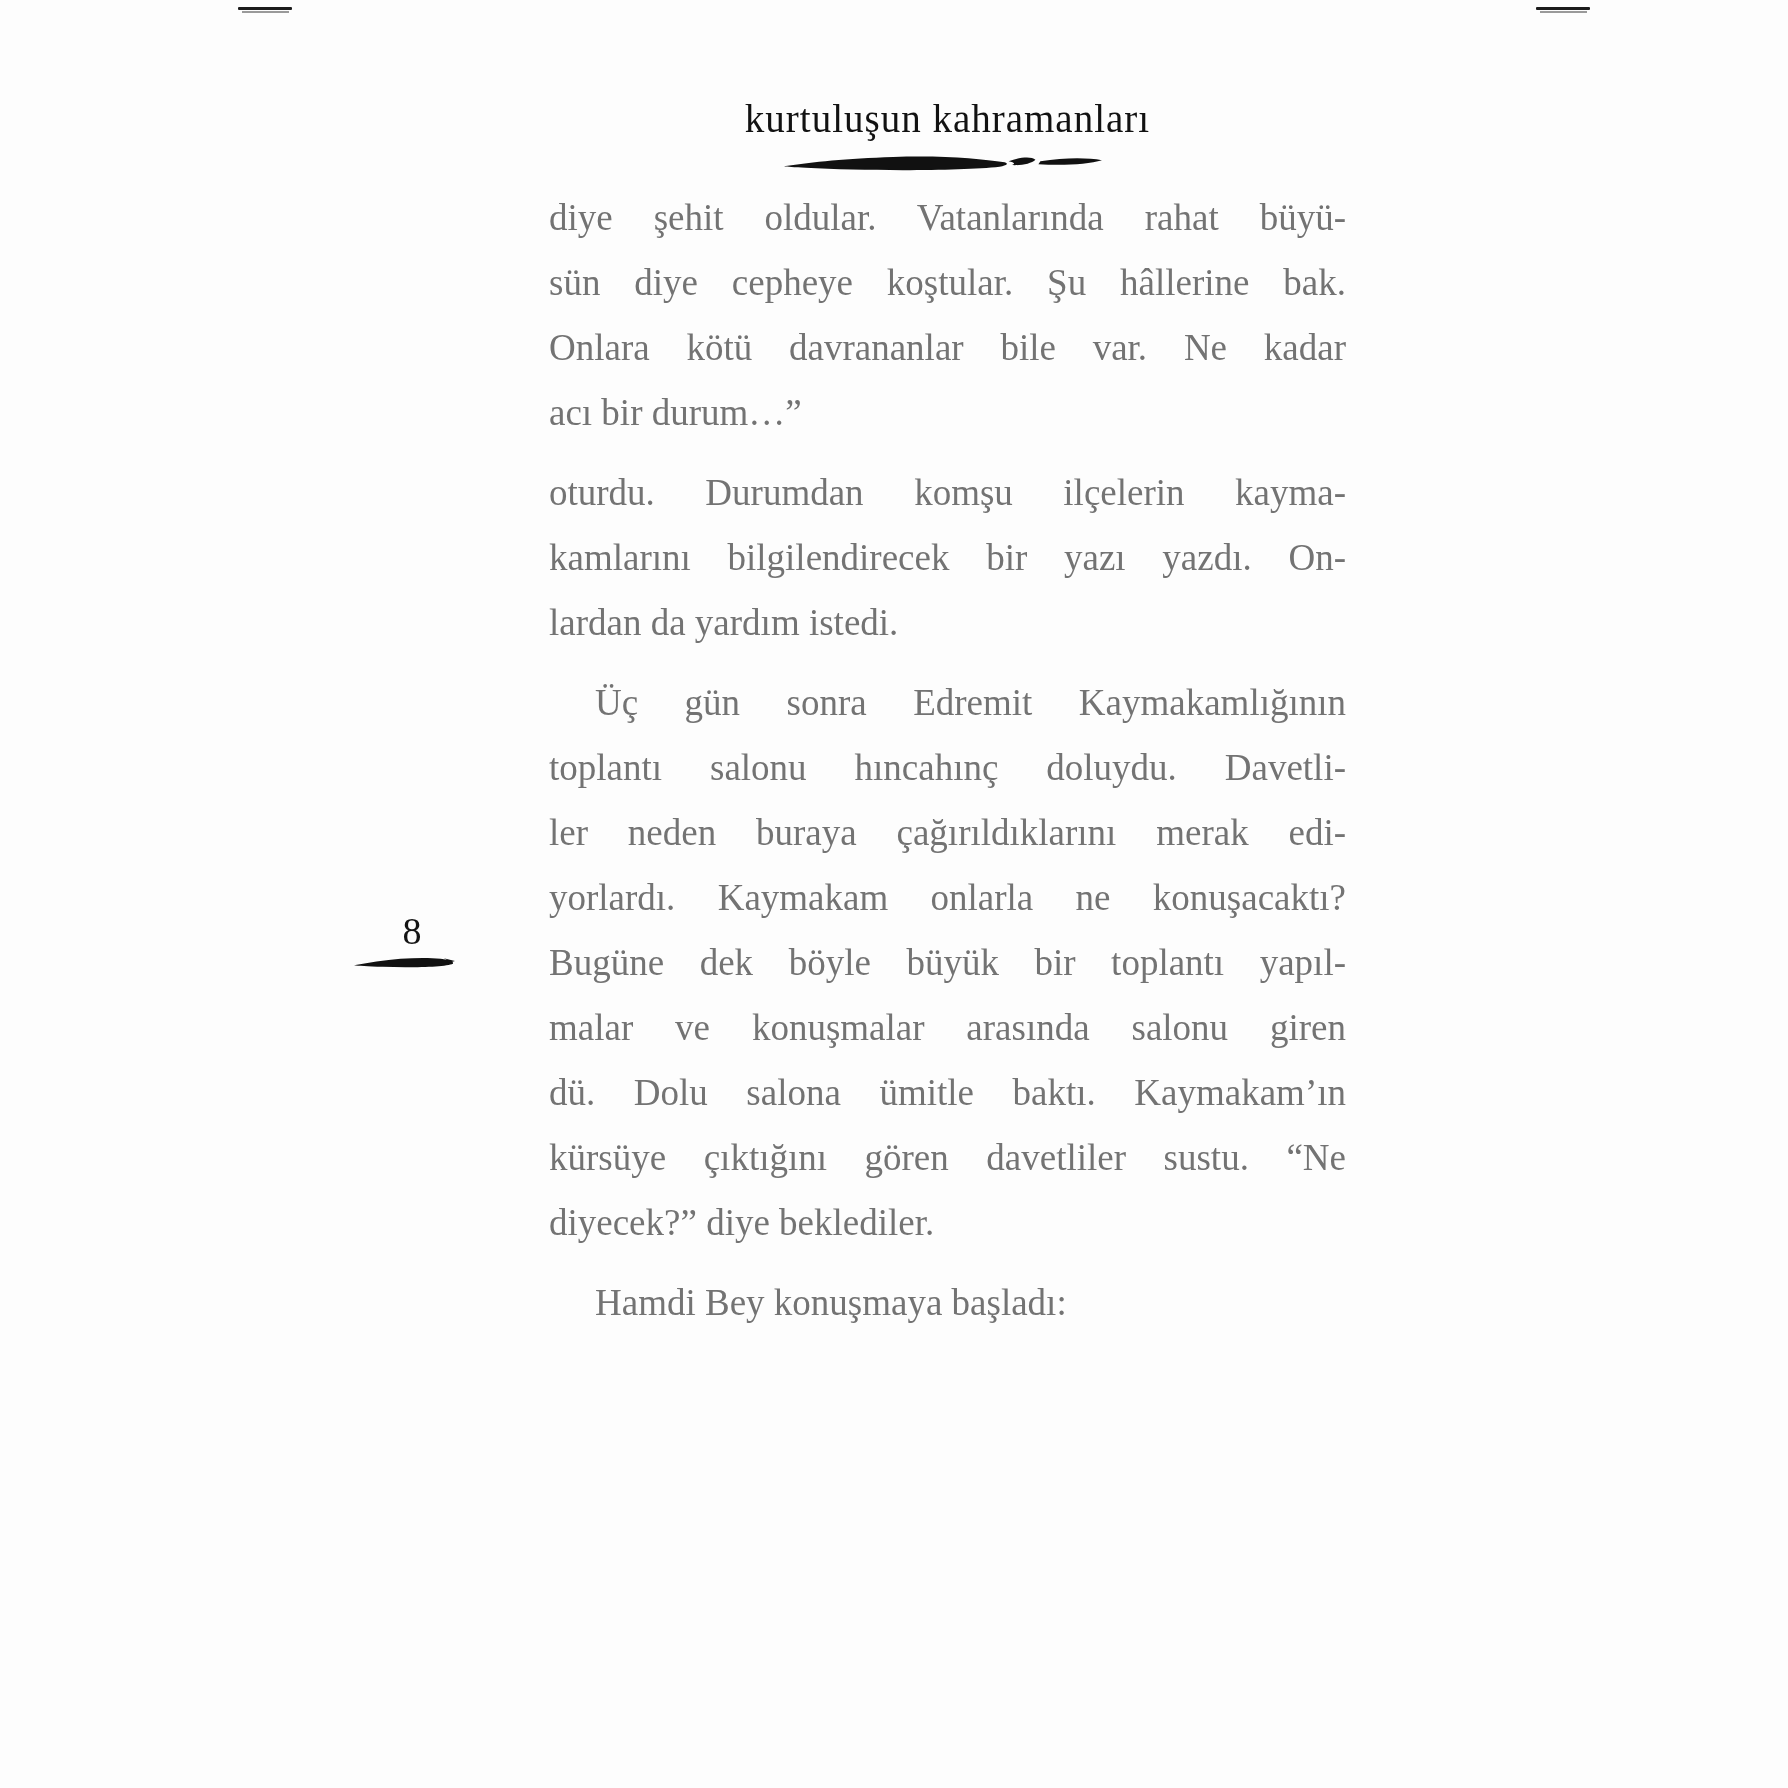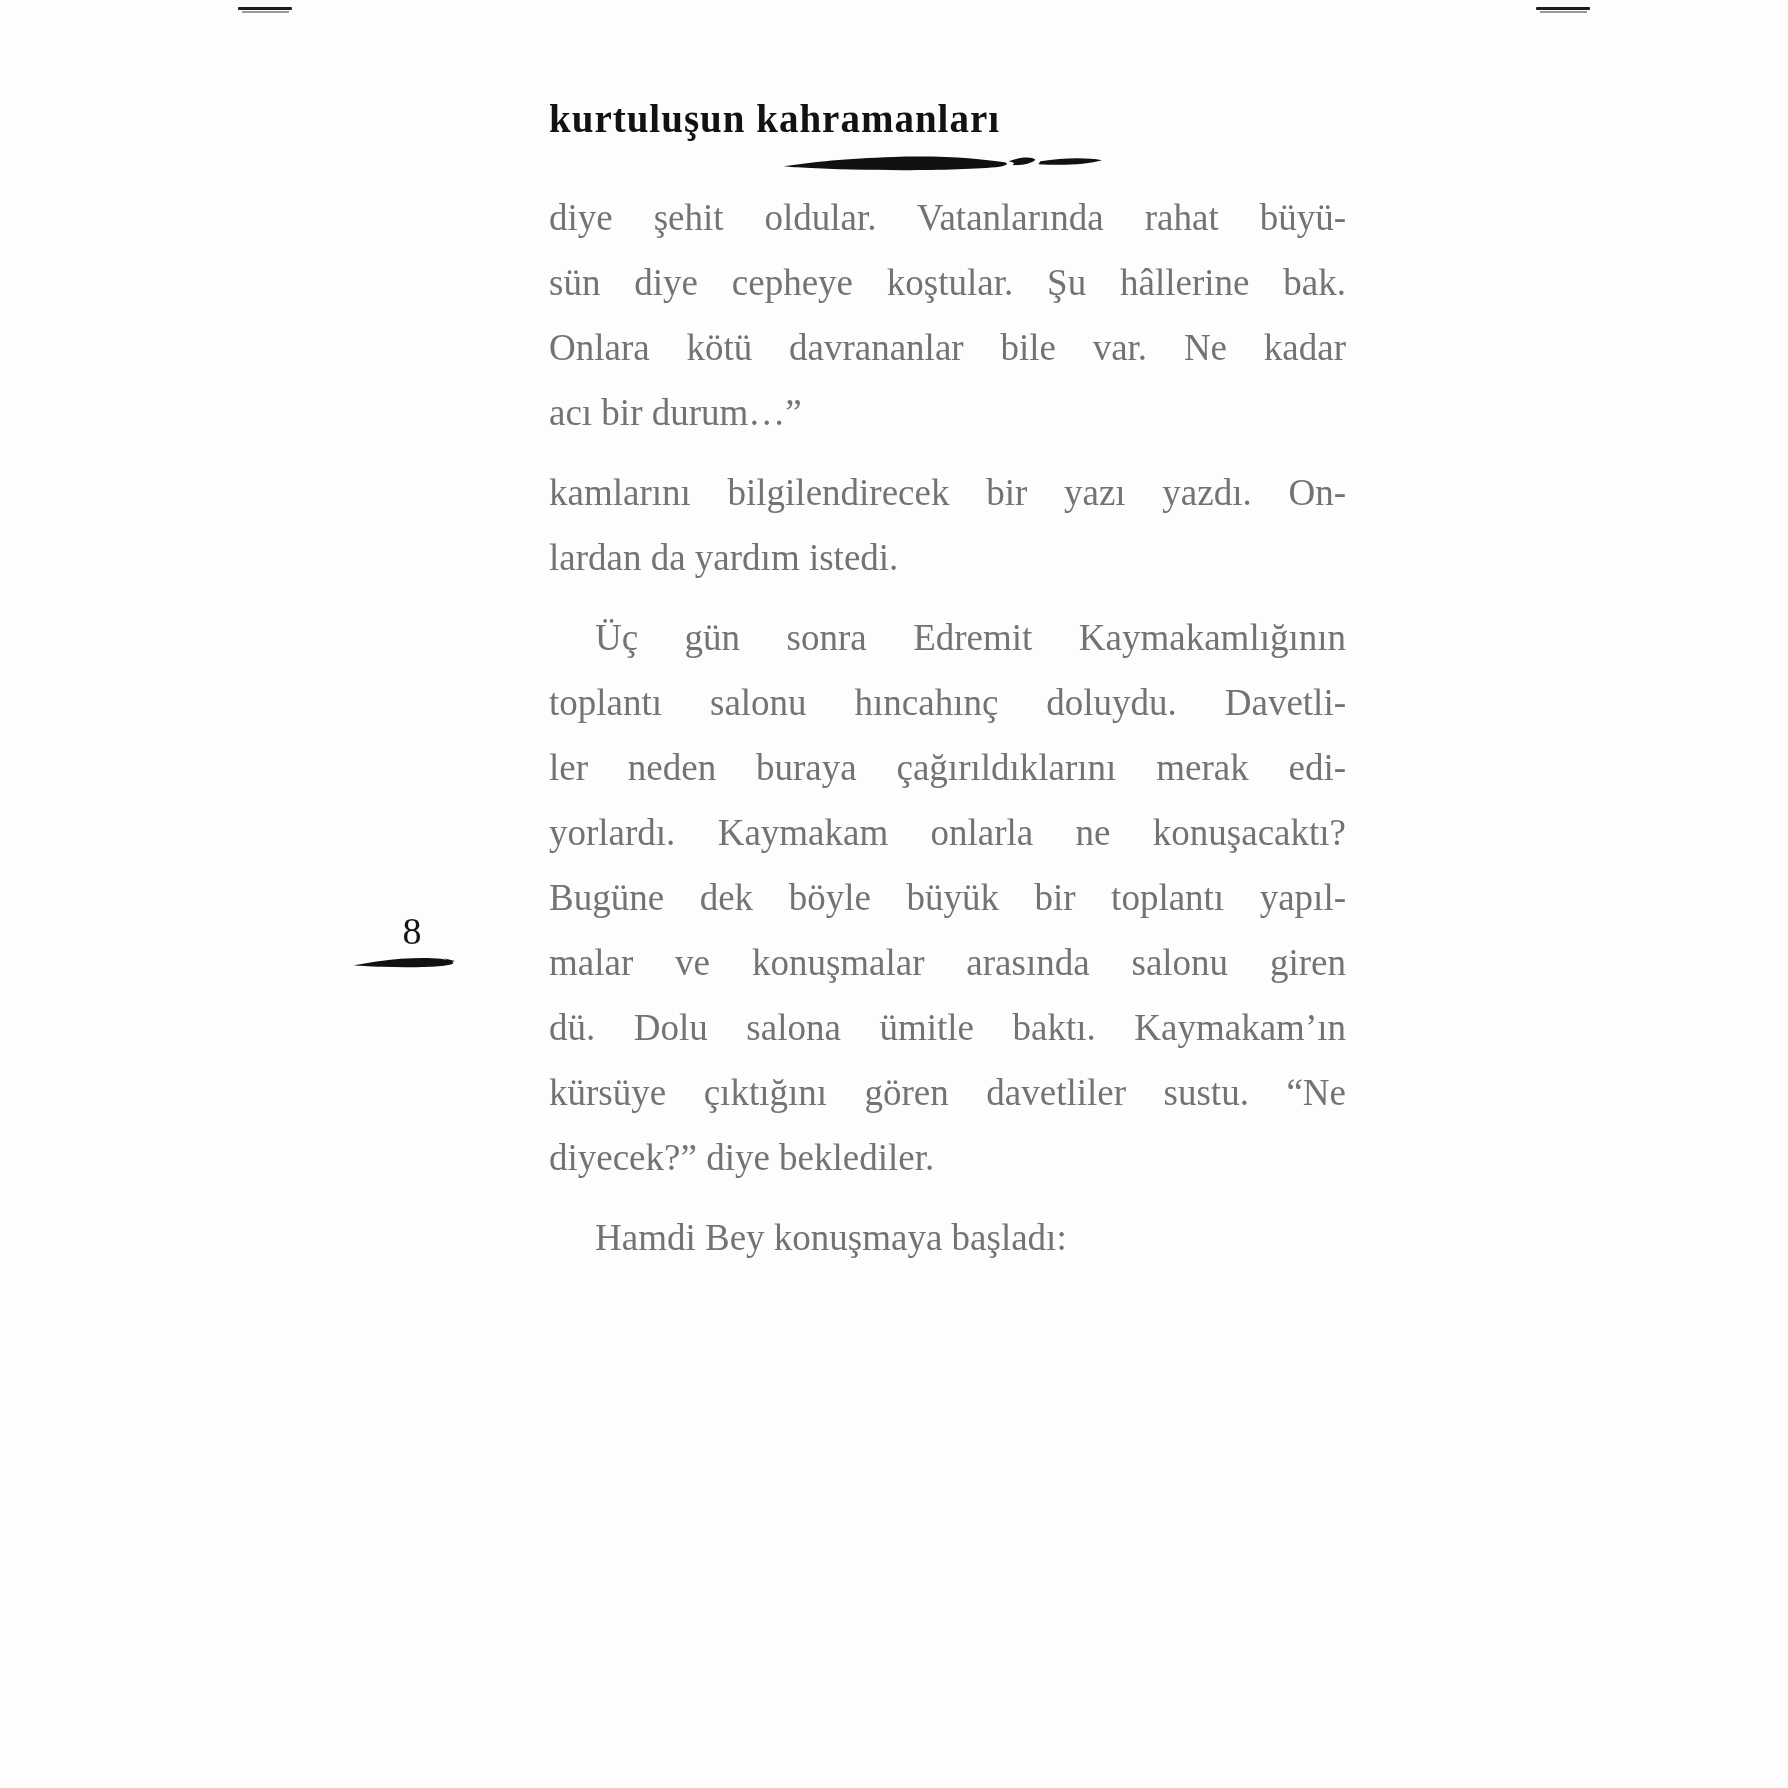--- a/index.html
+++ b/index.html
@@ -15,23 +15,22 @@
   
   .corner-mark{position:absolute;top:7px;width:54px;height:8px;}
   .corner-mark .bar1{width:100%;height:2.5px;background:#1c1c1c;border-radius:1px;}
   .corner-mark .bar2{width:86%;height:1.5px;background:#9a9a9a;margin-top:1.5px;margin-left:8%;}
   .mark-left{left:238px;}
   .mark-right{left:1536px;}
 
   
   .running-head{
     position:absolute;top:96px;left:549px;width:797px;
-    font-size:39px;letter-spacing:1px;
+    text-align:center;font-size:39px;letter-spacing:1px;
     color:#121212;
-    font-weight:bold;
   }
   .head-flourish{position:absolute;top:152px;left:784px;width:318px;height:24px;}
 
   
   .folio{position:absolute;left:342px;top:912px;width:140px;text-align:center;}
   .folio-number{font-size:38px;color:#141414;display:block;line-height:1;}
   .folio-flourish{width:102px;height:17px;margin-top:3px;margin-left:12px;display:block;}
 
   
   .body-text{
@@ -82,20 +81,21 @@
   </div>
 
   <div class="body-text" id="body-text">
       <div class="para">
         <div class="line">diye şehit oldular. Vatanlarında rahat büyü-</div>
         <div class="line">sün diye cepheye koştular. Şu hâllerine bak.</div>
         <div class="line">Onlara kötü davrananlar bile var. Ne kadar</div>
         <div class="line rag">acı bir durum…”</div>
       </div>
       <div class="para">
+        <div class="line">oturdu. Durumdan komşu ilçelerin kayma-</div>
         <div class="line">kamlarını bilgilendirecek bir yazı yazdı. On-</div>
         <div class="line rag">lardan da yardım istedi.</div>
       </div>
       <div class="para">
         <div class="line indent">Üç gün sonra Edremit Kaymakamlığının</div>
         <div class="line">toplantı salonu hıncahınç doluydu. Davetli-</div>
         <div class="line">ler neden buraya çağırıldıklarını merak edi-</div>
         <div class="line">yorlardı. Kaymakam onlarla ne konuşacaktı?</div>
         <div class="line">Bugüne dek böyle büyük bir toplantı yapıl-</div>
         <div class="line">malar ve konuşmalar arasında salonu giren</div>

